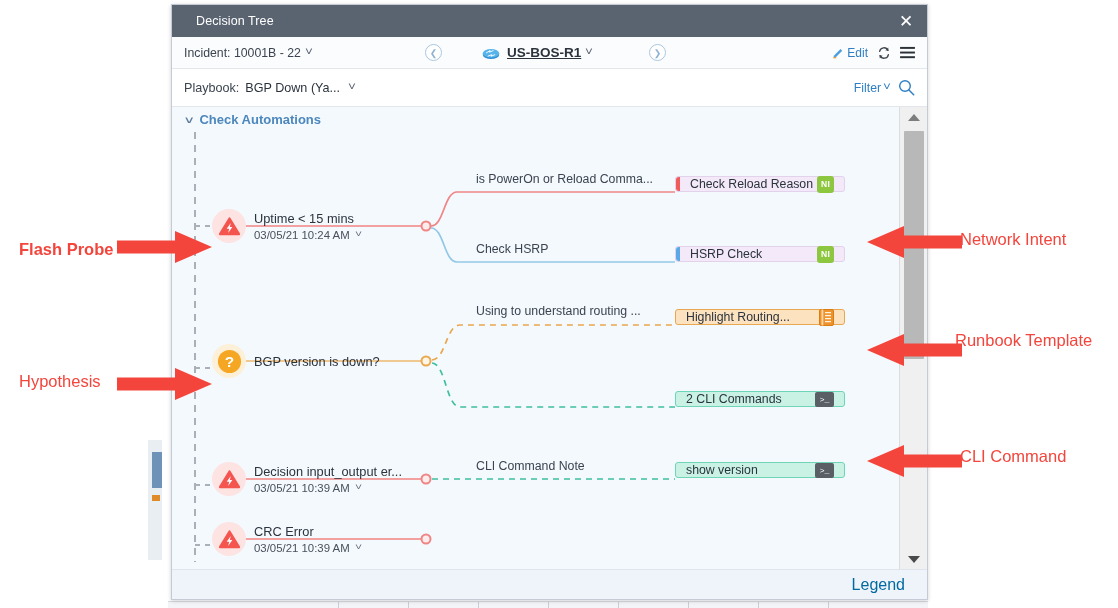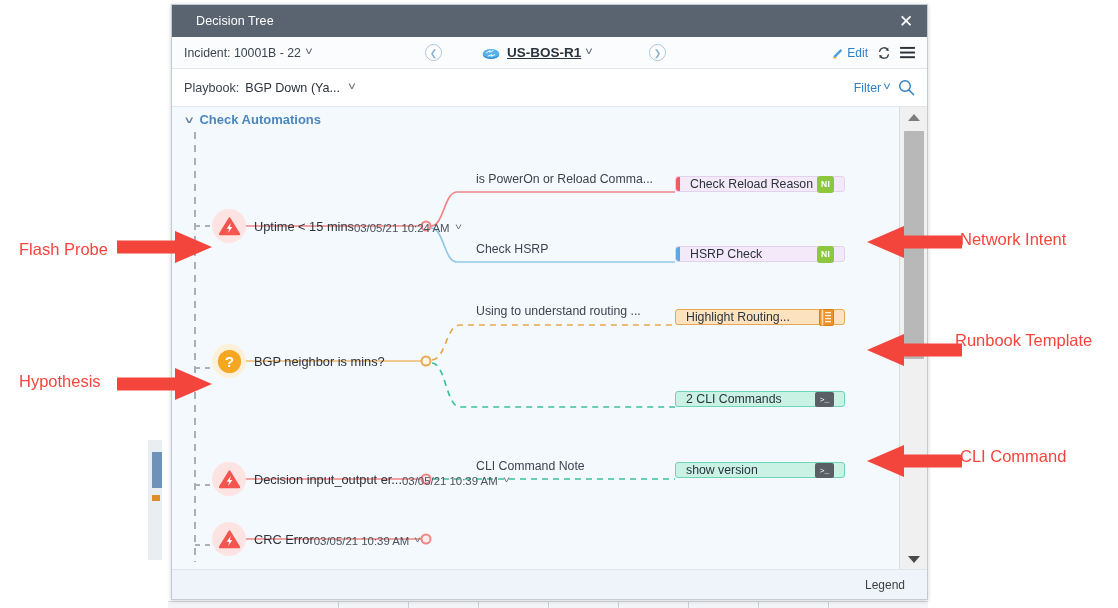--- a/index.html
+++ b/index.html
@@ -76,21 +76,21 @@
   }
   #section-header .chev{font-size:11px;margin-right:7px;transform:scaleX(1.3);color:#5d7e9e;}
 
   .node{position:absolute;display:flex;align-items:center;}
   .node-icon{
     width:34px;height:34px;border-radius:50%;display:flex;align-items:center;
     justify-content:center;flex:0 0 auto;cursor:pointer;
   }
   .icon-probe{background:#fde3e2;}
   .icon-hyp{background:#fdf0d9;}
-  .node-body{margin-left:8px;display:flex;flex-direction:row;justify-content:flex-end;}
+  .node-body{margin-left:8px;display:flex;flex-direction:column;justify-content:flex-end;}
   .node-title{font-size:12.8px;color:#2b333d;white-space:nowrap;}
   .node-time{font-size:11.4px;color:#49515c;margin-top:3px;display:flex;align-items:center;cursor:pointer;}
   .node-time .caret{margin-left:6px;font-size:9px;color:#69727e;}
 
   .branch-label{position:absolute;font-size:12.3px;color:#3b4450;white-space:nowrap;}
 
   .card{
     position:absolute;height:16px;border-radius:3px;display:flex;align-items:center;
     box-sizing:border-box;cursor:pointer;
   }
@@ -126,21 +126,21 @@
   #sb-thumb{
     position:absolute;top:24px;left:4px;width:20px;height:228px;background:#b8b8b8;
     border-radius:1px;cursor:pointer;
   }
 
   
   #footer{
     height:29px;background:#eef4fa;display:flex;align-items:center;justify-content:flex-end;
     padding:0 22px;box-sizing:border-box;
   }
-  #legend-link{color:#404040;font-size:12px;cursor:pointer;}
+  #legend-link{color:#0369a1;font-size:16px;cursor:pointer;}
 
   
   .anno-text{position:absolute;color:#f4453c;font-size:16.5px;white-space:nowrap;}
   .anno-arrow{position:absolute;}
 </style>
 </head>
 <body>
 
 <div id="bg-left-strip"></div>
 <div id="bg-left-blue"></div>
@@ -281,21 +281,21 @@
     </div>
 
     <div class="node" style="left:40px;top:237px;">
       <div class="node-icon icon-hyp">
         <svg width="27" height="27" viewBox="0 0 28 28">
           <circle cx="14" cy="14" r="12" fill="#f5a623"></circle>
           <text x="14" y="20" text-anchor="middle" font-family="Liberation Sans, sans-serif" font-size="16" font-weight="bold" fill="#ffffff">?</text>
         </svg>
       </div>
       <div class="node-body">
-        <span class="node-title" style="position:relative;top:0px;">BGP neighbor is mins?</span>
+        <span class="node-title" style="position:relative;top:0px;">BGP version is down?</span>
       </div>
     </div>
 
     <div class="node" style="left:40px;top:355px;">
       <div class="node-icon icon-probe">
         <svg width="21" height="19" viewBox="0 0 22 20">
           <path d="M11 1.6 L21 18 L1 18 Z" fill="#f4554f" stroke="#f4554f" stroke-width="2.4" stroke-linejoin="round"></path>
           <path d="M12.4 6.2 L8.0 12.3 L10.7 12.3 L9.6 16.8 L14.0 10.5 L11.3 10.5 Z" fill="#ffffff"></path>
         </svg>
       </div>
@@ -372,21 +372,21 @@
           <span class="tri"></span>
         </div>
     </div>
   </div>
 
   <div id="footer">
     <span id="legend-link">Legend</span>
   </div>
 </div>
 
-<span class="anno-text" style="left:19px;top:240px;">Flash Probe</span>
+<span class="anno-text" style="left:19px;top:240px;font-weight:bold;">Flash Probe</span>
 <svg class="anno-arrow" style="left:117px;top:225px;" width="105" height="45" viewBox="0 0 105 45">
   <g>
     <rect x="0" y="15.5" width="62" height="13" fill="#f4453c"></rect>
     <path d="M58 6 L95 22 L58 38 Z" fill="#f4453c"></path>
   </g>
 </svg>
 
 <span class="anno-text" style="left:19px;top:372px;">Hypothesis</span>
 <svg class="anno-arrow" style="left:117px;top:362px;" width="105" height="45" viewBox="0 0 105 45">
   <g>

